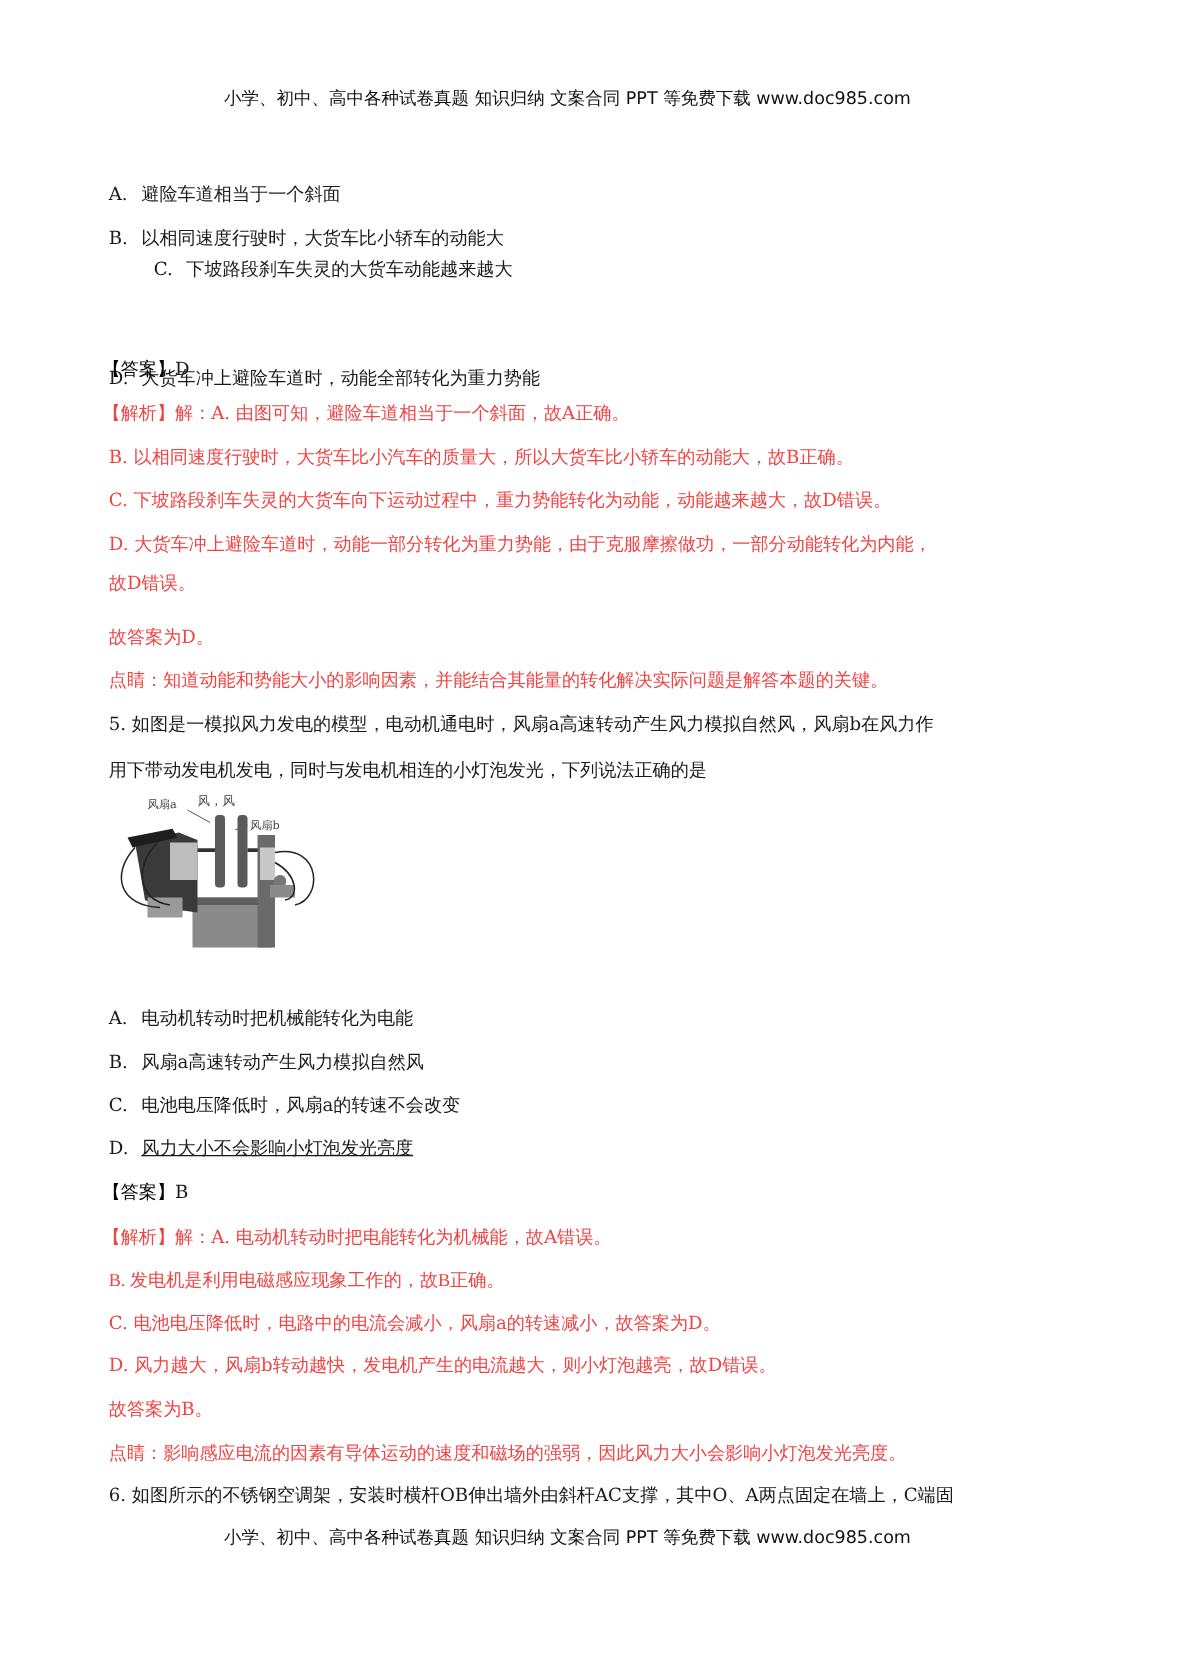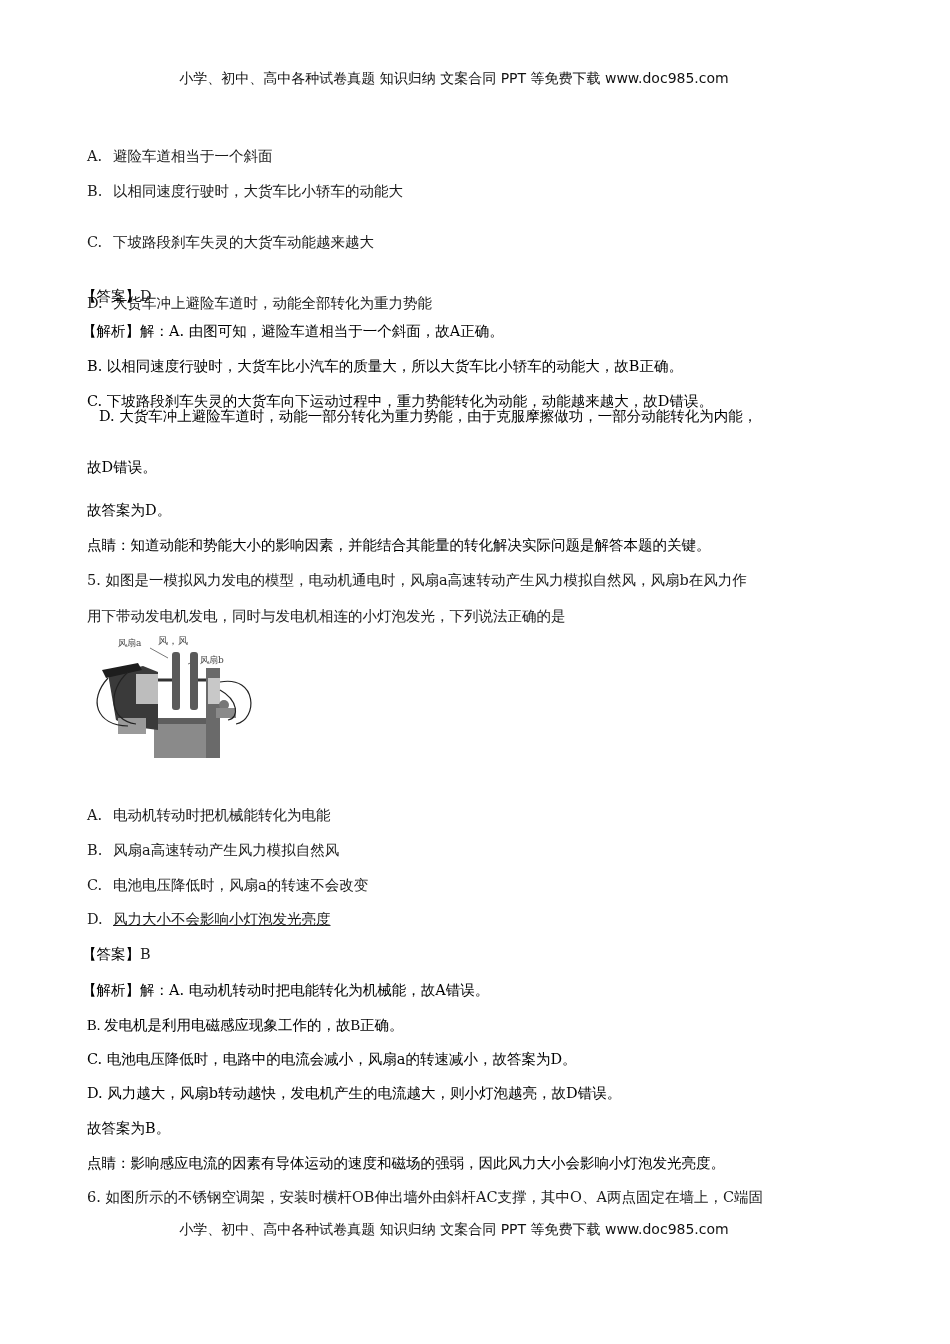--- a/index.html
+++ b/index.html
@@ -1,46 +1,46 @@
 <!DOCTYPE html>
 <html><head>
 <meta charset="utf-8">
 <style>
   html, body { margin: 0; padding: 0; background: #ffffff; }
   body { width: 950px; height: 1344px; position: relative; overflow: hidden;
          font-family: "DejaVu Serif", "Liberation Serif", serif; color: #1a1a1a; }
   .hdr { position: absolute; left: 0; width: 908px; text-align: center;
          font-family: "DejaVu Sans", "Liberation Sans", sans-serif; font-size: 14px; color: #111; }
   .line { position: absolute; left: 87px; font-size: 14.5px; white-space: nowrap; line-height: 20px; }
-  .red { color: #000000; }
+  .red { color: #ef4444; }
   .lbl { color: #000000; }
   .opt-letter { display: inline-block; width: 26px; }
   .figure { position: absolute; left: 88px; top: 630px; width: 170px; height: 140px; }
 </style>
 </head>
 <body>
 
 <div class="hdr" style="top:70px;">小学、初中、高中各种试卷真题 知识归纳 文案合同 PPT 等免费下载  www.doc985.com</div>
 
 <div class="line" style="top:146px;"><span class="opt-letter">A.</span><span>避险车道相当于一个斜面</span></div>
 <div class="line" style="top:181px;"><span class="opt-letter">B.</span><span>以相同速度行驶时，大货车比小轿车的动能大</span></div>
-<div class="line" style="top:232px;"><span class="opt-letter">C.</span><span>下坡路段刹车失灵的大货车动能越来越大</span></div>
+<div class="line" style="top:206px;margin-left:36px;"><span class="opt-letter">C.</span><span>下坡路段刹车失灵的大货车动能越来越大</span></div>
 <div class="line" style="top:251px;margin-top:42px;"><span class="opt-letter">D.</span><span>大货车冲上避险车道时，动能全部转化为重力势能</span></div>
 
 <div class="line" style="top:286px; left:82px;"><span class="lbl">【答案】</span><span>D</span></div>
 <div class="line red" style="top:321px; left:82px;"><span>【解析】</span><span>解：A. 由图可知，避险车道相当于一个斜面，故A正确。</span></div>
 <div class="line red" style="top:356px;">B. 以相同速度行驶时，大货车比小汽车的质量大，所以大货车比小轿车的动能大，故B正确。</div>
 <div class="line red" style="top:391px;">C. 下坡路段刹车失灵的大货车向下运动过程中，重力势能转化为动能，动能越来越大，故D错误。</div>
-<div class="line red" style="top:406px;margin-left:12px;">D. 大货车冲上避险车道时，动能一部分转化为重力势能，由于克服摩擦做功，一部分动能转化为内能，</div>
+<div class="line red" style="top:426px;">D. 大货车冲上避险车道时，动能一部分转化为重力势能，由于克服摩擦做功，一部分动能转化为内能，</div>
 <div class="line red" style="top:445px;margin-top:12px;">故D错误。</div>
 <div class="line red" style="top:500px;">故答案为D。</div>
 <div class="line red" style="top:535px;">点睛：知道动能和势能大小的影响因素，并能结合其能量的转化解决实际问题是解答本题的关键。</div>
 
 <div class="line" style="top:570px;">5. 如图是一模拟风力发电的模型，电动机通电时，风扇a高速转动产生风力模拟自然风，风扇b在风力作</div>
-<div class="line" style="top:607px;font-family:Liberation Mono, monospace;">用下带动发电机发电，同时与发电机相连的小灯泡发光，下列说法正确的是</div>
+<div class="line" style="top:607px;">用下带动发电机发电，同时与发电机相连的小灯泡发光，下列说法正确的是</div>
 
 <div class="figure">
   <svg width="170" height="140" viewBox="0 0 170 140">
     <rect x="0" y="0" width="170" height="140" fill="#ffffff"></rect>
     <text x="70" y="14" font-size="10" fill="#444" font-family="DejaVu Serif, serif">风，风</text>
     <text x="30" y="16" font-size="9" fill="#444" font-family="DejaVu Serif, serif">风扇a</text>
     <text x="112" y="33" font-size="9" fill="#444" font-family="DejaVu Serif, serif">风扇b</text>
     <line x1="62" y1="18" x2="80" y2="28" stroke="#555" stroke-width="0.8"></line>
     <line x1="110" y1="30" x2="100" y2="34" stroke="#555" stroke-width="0.8"></line>
 

